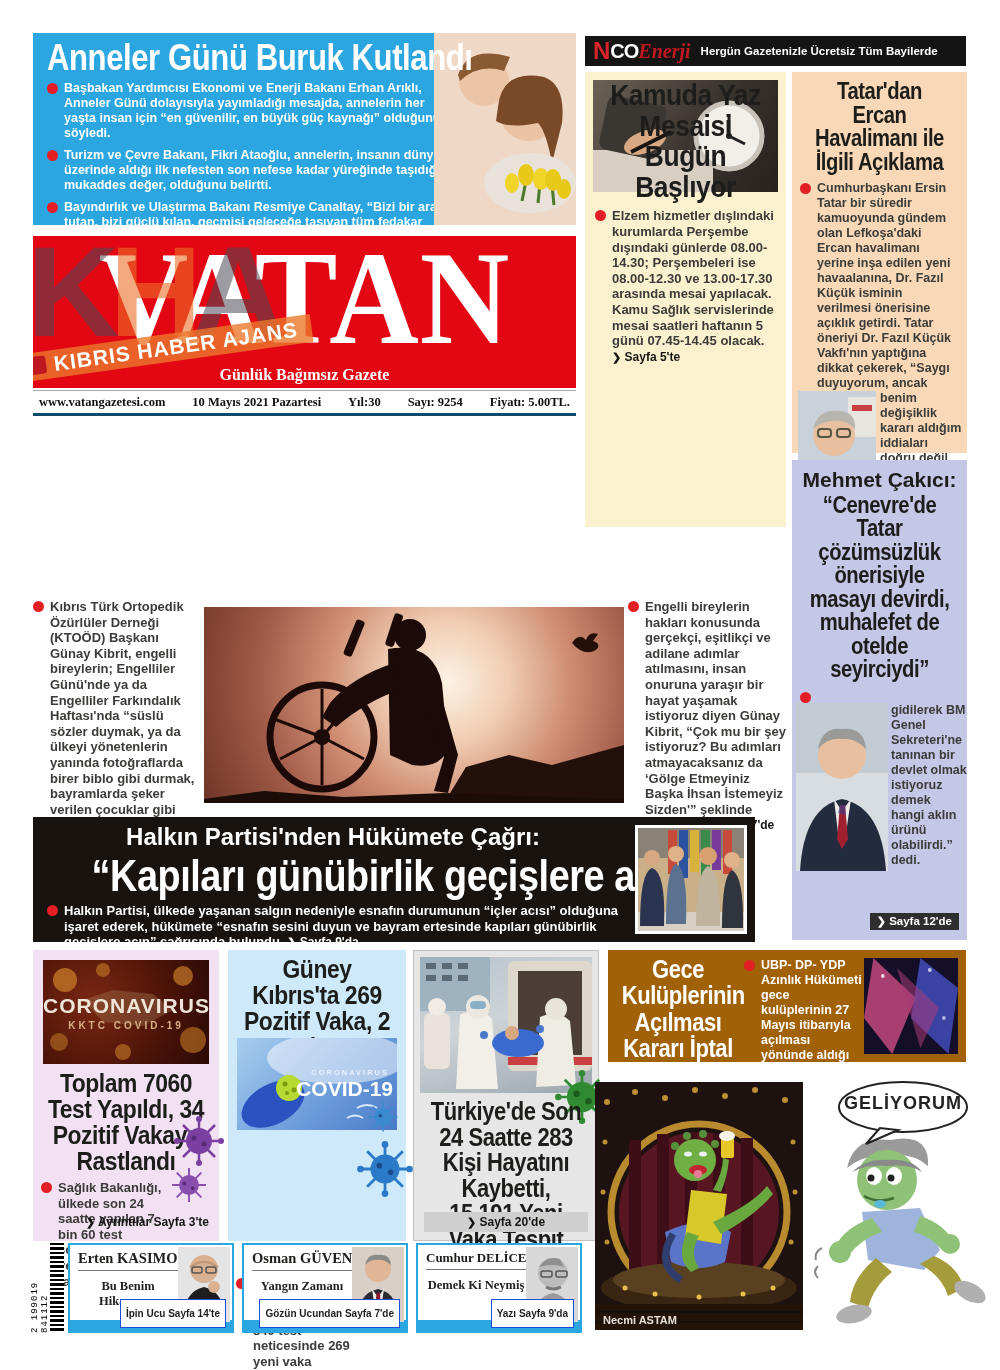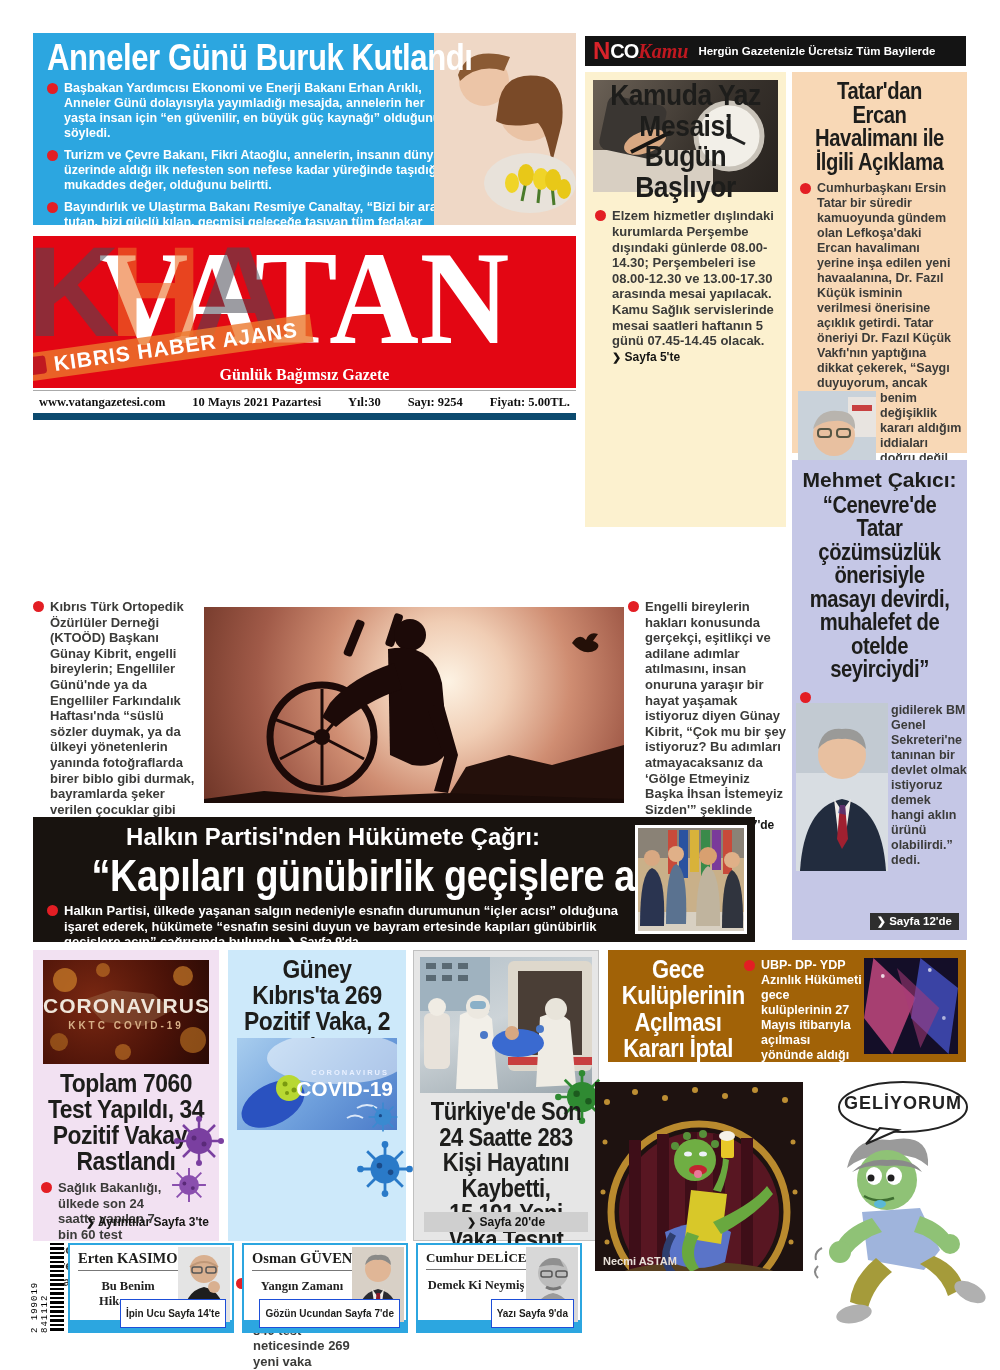--- a/index.html
+++ b/index.html
@@ -51,21 +51,21 @@
         font-family:"Liberation Serif",serif;font-weight:bold;font-size:16px;}
   .wm-letters{position:absolute;left:-6px;top:-18px;font-size:128px;font-weight:bold;
         color:rgba(75,75,85,.55);font-family:"Liberation Sans",sans-serif;letter-spacing:-10px;}
   .wm-letters .hl{color:rgba(235,110,40,.6);}
   .wm-strip{position:absolute;left:-10px;top:98px;transform:rotate(-8deg);
         background:rgba(235,120,45,.8);color:#fff;font-weight:bold;font-size:21px;
         padding:2px 14px 2px 30px;letter-spacing:1px;white-space:nowrap;}
   .wm-chip{position:absolute;left:4px;top:4px;width:18px;height:18px;background:#c01820;border-radius:3px;}
 
   
-  .dateline{left:33px;top:390px;width:543px;height:22px;border-top:1px solid #aaa;border-bottom:7px solid #0c4a6e;
+  .dateline{left:33px;top:390px;width:543px;height:22px;border-top:1px solid #aaa;border-bottom:3px solid #0c4a6e;
         display:flex;align-items:center;justify-content:space-between;
         font-family:"Liberation Serif",serif;font-weight:bold;font-size:12.5px;color:#111;}
   .dateline span{padding:0 6px;}
 
   
   .kicker-main{left:33px;top:419px;width:752px;text-align:center;font-size:27px;font-weight:bold;}
   .main-headline{left:33px;top:446px;width:752px;text-align:center;line-height:.98;}
   .main-headline .hl{font-size:64px;font-weight:bold;color:#191917;white-space:nowrap;}
   .q{color:#d8232a;}
   .main-left{left:33px;top:599px;width:168px;}
@@ -117,21 +117,21 @@
   .turkiye-ref{position:absolute;left:10px;right:10px;bottom:8px;background:#cfcfcf;text-align:center;padding:3px 0;}
 
   .box-gece{left:608px;top:950px;width:358px;height:112px;background:#a16207;color:#fff;display:flex;}
   .gece-title{width:128px;text-align:center;font-size:25px;line-height:1.05;font-weight:bold;margin:6px 2px 0 6px;color:#fff;}
   .gece-body{width:118px;margin-top:8px;}
   .gece-body .bodytxt{color:#fff;font-size:12.5px;}
   .gece-body .pageref{color:#fff;}
   .gece-photo{flex:1;margin:8px 8px 8px 2px;background:#1a1030;overflow:hidden;position:relative;}
 
   
-  .cartoon-photo{left:595px;top:1082px;width:208px;height:189px;overflow:hidden;background:#a16207;}
+  .cartoon-photo{left:595px;top:1082px;width:208px;height:248px;overflow:hidden;background:#a16207;}
   .cartoon-credit{position:absolute;left:8px;bottom:4px;color:#e8e0d8;font-size:11px;font-weight:bold;z-index:3;}
   .cartoon-man{left:792px;top:1128px;width:208px;height:210px;}
   .bubble{left:836px;top:1080px;width:134px;height:66px;}
   .bubble-text{position:absolute;left:0;right:0;top:13px;text-align:center;font-size:18px;font-weight:bold;letter-spacing:1px;color:#222;}
 
   
   .barcode{left:30px;top:1243px;width:34px;height:90px;display:flex;}
   .barcode-num{writing-mode:vertical-rl;transform:rotate(180deg);font-size:9px;font-family:"Liberation Mono",monospace;color:#000;letter-spacing:1px;}
   .barcode-bars{flex:1;background:repeating-linear-gradient(180deg,#000 0 2px,#fff 2px 4px,#000 4px 7px,#fff 7px 9px);}
   .colcard{top:1243px;width:166px;height:90px;background:#fff;border:2px solid #2ca6e0;box-sizing:border-box;}
@@ -184,21 +184,21 @@
           <span class="dot"></span>
         <p class="bodytxt" style="margin:0"><span>Bayındırlık ve Ulaştırma Bakanı Resmiye Canaltay, “Bizi bir arada tutan, bizi güçlü kılan, geçmişi geleceğe taşıyan tüm fedakar annelerin Anneler Günü'nü kutlarım” dedi.</span>
           </p>
         </div>
     </div>
   </section>
 
   <div class="abs ncobar">
     <span class="nco-n">N</span>
       <span class="nco-co">CO</span>
-      <span class="nco-sport">Kamu</span>
+      <span class="nco-sport">Enerji</span>
     <span class="nco-tag">Hergün Gazetenizle Ücretsiz Tüm Bayilerde</span>
   </div>
 
   <section class="abs box-kamuda">
     <div class="abs kamuda-photo">
       <svg width="185" height="112" viewBox="0 0 185 112">
         <rect x="0" y="70" width="120" height="42" fill="#d8cfc2"></rect>
         <rect x="10" y="20" width="60" height="55" rx="8" fill="#3a3632" transform="rotate(12 40 47)"></rect>
         <ellipse cx="52" cy="62" rx="22" ry="11" fill="#d8a882" transform="rotate(-20 52 62)"></ellipse>
         <line x1="38" y1="72" x2="78" y2="52" stroke="#181512" stroke-width="4"></line>

